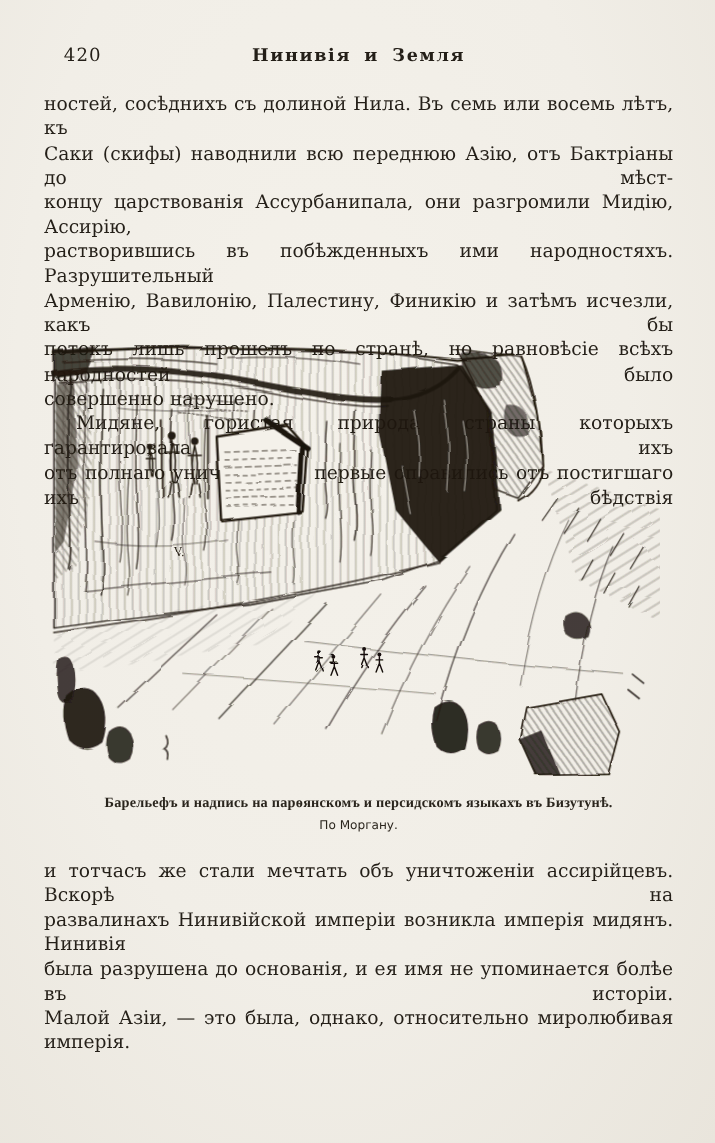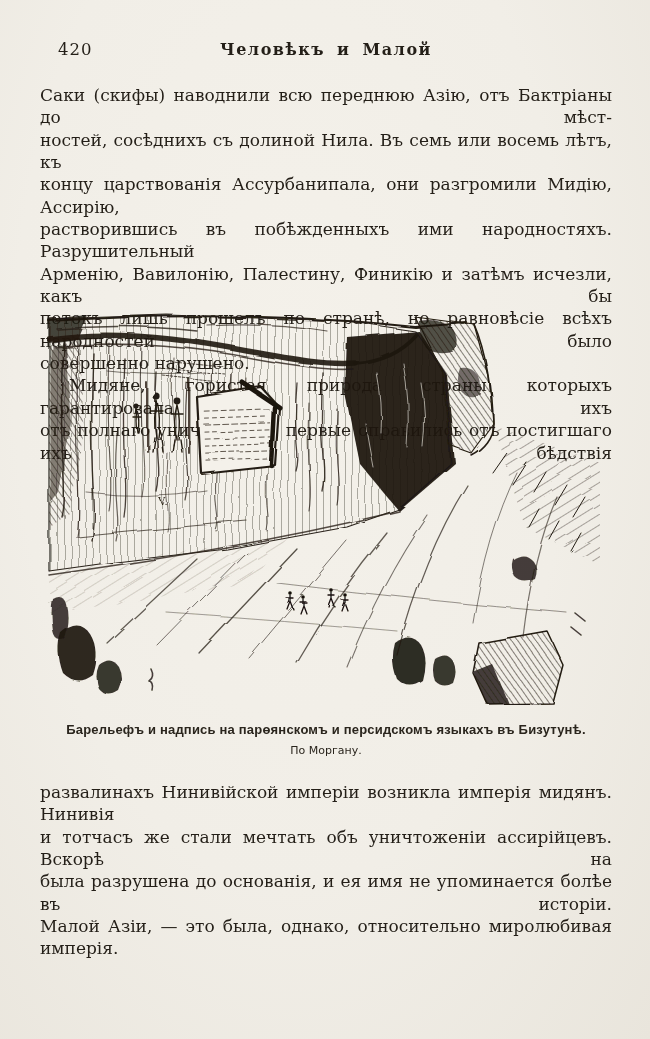--- a/index.html
+++ b/index.html
@@ -31,42 +31,42 @@
   }
   .textblock .line.short{text-align-last:left;}
   .textblock .line.indent{text-indent:29px;}
   #text-top{top:84px;}
   #text-bottom{top:781px;}
   
   .figure-wrap{position:absolute;left:47px;top:313px;width:553px;height:392px;}
   .figure-wrap svg{display:block;width:553px;height:392px;}
   .figure-caption{
     position:absolute;top:722px;left:40px;width:572px;text-align:center;
-    font-family:Liberation Sans, sans-serif;
+    font-family:Liberation Serif, serif;
     font-weight:bold;font-size:13px;letter-spacing:0.2px;color:#2a251d;
   }
   .figure-credit{
     position:absolute;top:744px;left:40px;width:572px;text-align:center;
     font-family:"DejaVu Sans","Liberation Sans",sans-serif;
     font-size:11px;color:#2a251d;
   }
 </style>
 </head>
 <body>
 
 <div class="page">
 
   <div class="running-header">
     <span class="page-number">420</span>
-    <span class="running-title">Человѣкъ и Малой</span>
+    <span class="running-title">Нинивія и Земля</span>
   </div>
 
   <div id="text-top" class="textblock">
+      <div class="line">ностей, сосѣднихъ съ долиной Нила. Въ семь или восемь лѣтъ, къ</div>
       <div class="line">Саки (скифы) наводнили всю переднюю Азію, отъ Бактріаны до мѣст-</div>
-      <div class="line">ностей, сосѣднихъ съ долиной Нила. Въ семь или восемь лѣтъ, къ</div>
       <div class="line">концу царствованія Ассурбанипала, они разгромили Мидію, Ассирію,</div>
       <div class="line">растворившись въ побѣжденныхъ ими народностяхъ. Разрушительный</div>
       <div class="line">Арменію, Вавилонію, Палестину, Финикію и затѣмъ исчезли, какъ бы</div>
       <div class="line">потокъ лишь прошелъ по странѣ, но равновѣсіе всѣхъ народностей было</div>
       <div class="line short">совершенно нарушено.</div>
       <div class="line indent">Мидяне, гористая природа страны которыхъ гарантировала ихъ</div>
       <div class="line">отъ полнаго уничтоженія, первые оправились отъ постигшаго ихъ бѣдствія</div>
     </div>
 
   <div class="figure-wrap">
@@ -243,19 +243,19 @@
 
         <text x="112" y="192" font-size="10" font-family="DejaVu Serif, serif" fill="#241c12">V.</text>
       </g>
     </svg>
   </div>
 
   <div class="figure-caption">Барельефъ и надпись на парѳянскомъ и персидскомъ языкахъ въ Бизутунѣ.</div>
   <div class="figure-credit">По Моргану.</div>
 
   <div id="text-bottom" class="textblock">
+      <div class="line">и тотчасъ же стали мечтать объ уничтоженіи ассирійцевъ. Вскорѣ на</div>
       <div class="line">развалинахъ Нинивійской имперіи возникла имперія мидянъ. Нинивія</div>
-      <div class="line">и тотчасъ же стали мечтать объ уничтоженіи ассирійцевъ. Вскорѣ на</div>
       <div class="line">была разрушена до основанія, и ея имя не упоминается болѣе въ исторіи.</div>
       <div class="line">Малой Азіи, — это была, однако, относительно миролюбивая имперія.</div>
     </div>
 
 </div>
 
 </body></html>

